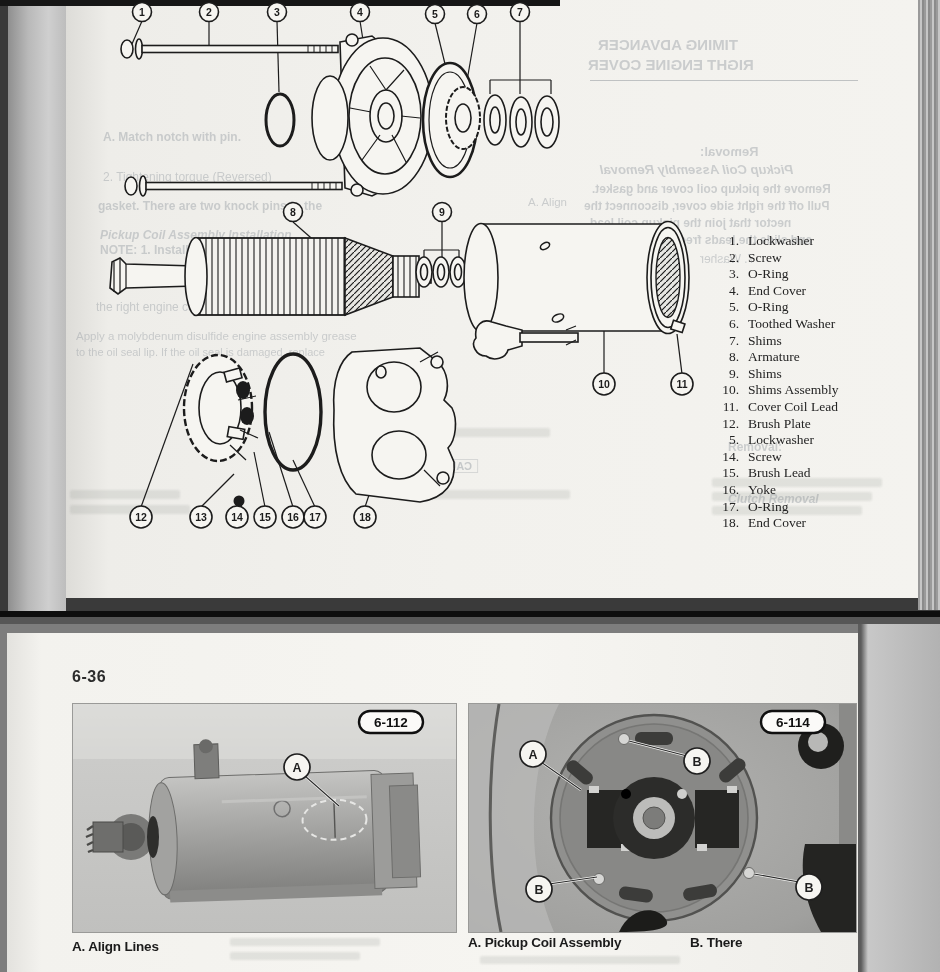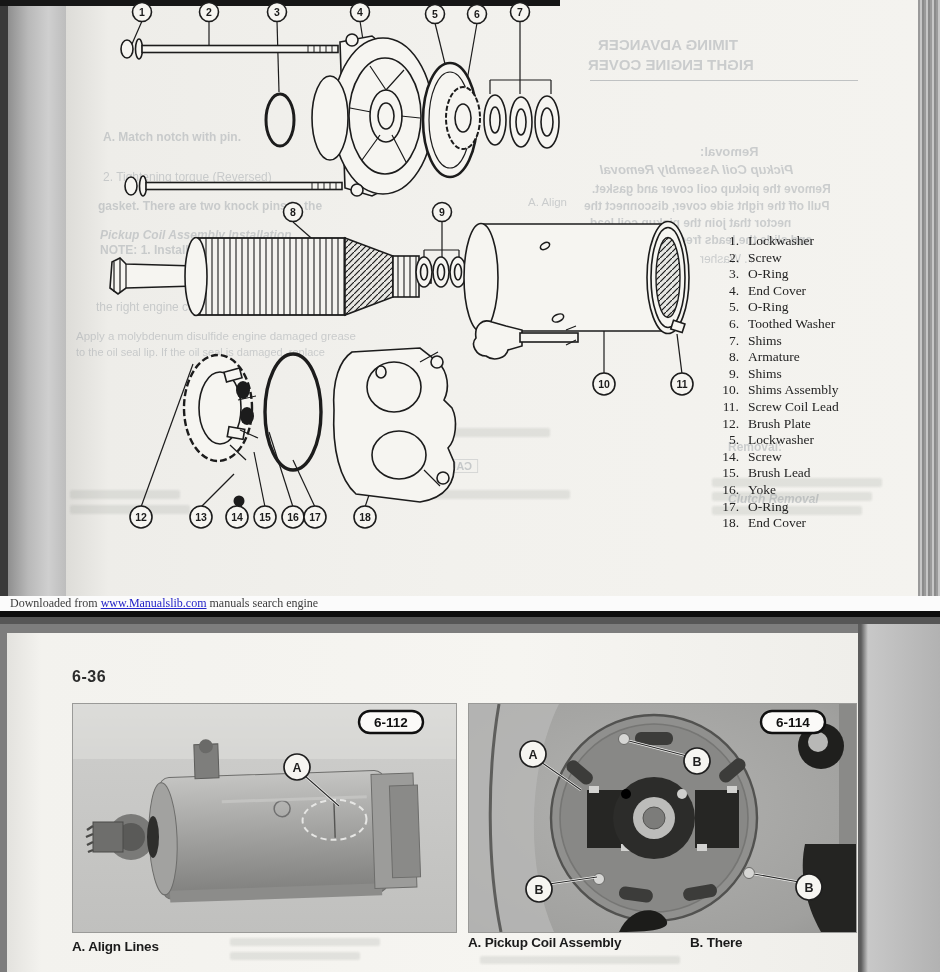--- a/index.html
+++ b/index.html
@@ -75,21 +75,21 @@
     <div class="ghost mir" style="left:700px;top:252px;font-size:12px;">7. Washer</div>
     <div class="ghost-box" style="left:530px;top:234px;border-radius:8px;">6-113</div>
     <div class="ghost-box" style="left:416px;top:459px;">CAUTION</div>
 
     <div class="ghost b" style="left:103px;top:130px;font-size:12px;">A. Match notch with pin.</div>
     <div class="ghost" style="left:103px;top:170px;font-size:12px;">2. Tightening torque (Reversed)</div>
     <div class="ghost b" style="left:98px;top:199px;font-size:12px;">gasket.  There are two knock pins in the</div>
     <div class="ghost b i" style="left:100px;top:228px;font-size:12px;">Pickup Coil Assembly Installation</div>
     <div class="ghost b" style="left:100px;top:243px;font-size:12px;">NOTE:   1. Install</div>
     <div class="ghost" style="left:96px;top:300px;font-size:12px;">the right engine cover crank-</div>
-    <div class="ghost" style="left:76px;top:330px;font-size:11.5px;">Apply a molybdenum disulfide engine damaged grease</div>
+    <div class="ghost" style="left:76px;top:330px;font-size:11.5px;">Apply a molybdenum disulfide engine assembly grease</div>
     <div class="ghost" style="left:76px;top:346px;font-size:11px;">to the oil seal lip.  If the oil seal is damaged, replace</div>
     <div class="ghost" style="left:528px;top:196px;font-size:11.5px;">A. Align</div>
     <div class="ghost b" style="left:728px;top:440px;font-size:12px;">Removal:</div>
     <div class="ghost b i" style="left:728px;top:457px;font-size:12px;margin-top:35px;">Clutch Removal</div>
     <div class="smudge" style="left:712px;top:478px;width:170px;height:9px;"></div>
     <div class="smudge" style="left:712px;top:492px;width:160px;height:9px;"></div>
     <div class="smudge" style="left:712px;top:506px;width:150px;height:9px;"></div>
     <div class="smudge" style="left:70px;top:490px;width:110px;height:9px;"></div>
     <div class="smudge" style="left:70px;top:505px;width:120px;height:9px;"></div>
     <div class="smudge" style="left:430px;top:428px;width:120px;height:9px;"></div>
@@ -358,21 +358,21 @@
       <div class="parts-row">
           <span class="parts-num">9.</span>
           <span>Shims</span>
         </div>
       <div class="parts-row">
           <span class="parts-num">10.</span>
           <span>Shims Assembly</span>
         </div>
       <div class="parts-row">
           <span class="parts-num">11.</span>
-          <span>Screw Coil Lead</span>
+          <span>Cover Coil Lead</span>
         </div>
       <div class="parts-row">
           <span class="parts-num">12.</span>
           <span>Brush Plate</span>
         </div>
       <div class="parts-row">
           <span class="parts-num">5.</span>
           <span>Lockwasher</span>
         </div>
       <div class="parts-row">
@@ -390,21 +390,20 @@
       <div class="parts-row">
           <span class="parts-num">17.</span>
           <span>O-Ring</span>
         </div>
       <div class="parts-row">
           <span class="parts-num">18.</span>
           <span>End Cover</span>
         </div>
     </div>
 
-    <div class="watermark-strip"><span>Downloaded from </span><a>www.Manualslib.com</a><span> manuals search engine</span></div>
     <div class="black-bar"></div>
     <div class="gray-bar"></div>
   </section>
 
   <section class="scan-bottom">
     <div class="page-bottom"></div>
     <div class="facing-right"></div>
 
     <div class="pageno" style="left:72px;top:44px;">6-36</div>
 

